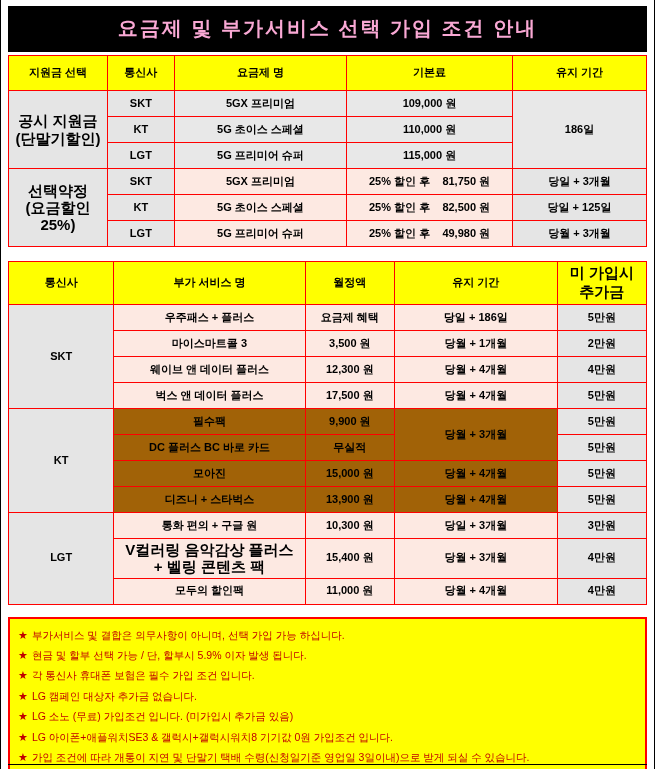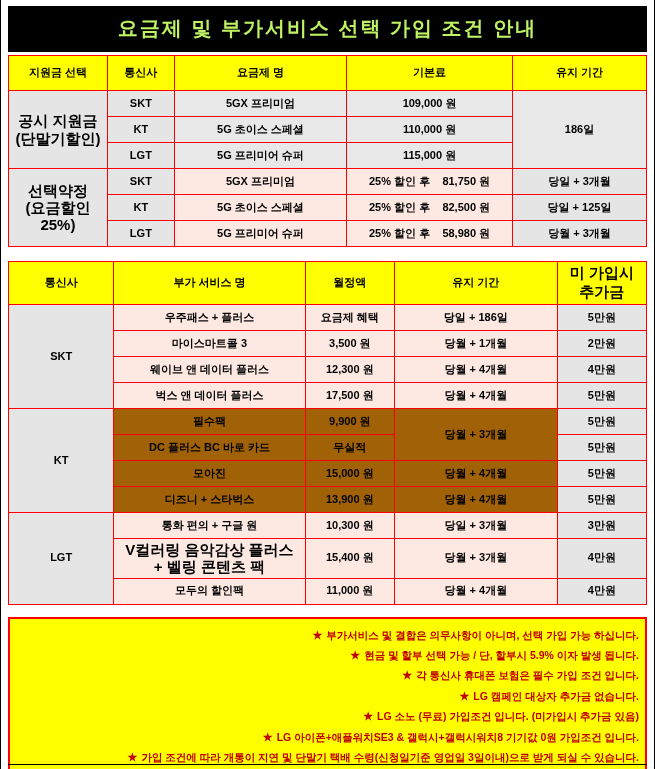--- a/index.html
+++ b/index.html
@@ -12,21 +12,21 @@
     position:relative;
     overflow:hidden;
   }
   .page{
     position:absolute;
     left:8px;top:6px;width:639px;
   }
   
   .title-bar{
     background:#000000;
-    color:#bef264;
+    color:#f9a8d4;
     text-align:center;
     font-size:20px;
     font-weight:bold;
     letter-spacing:2px;
     padding:8px 0 9px 0;
     border:1px solid #000;
   }
   
   table{
     border-collapse:collapse;
@@ -63,24 +63,23 @@
   
   .notes{
     margin-top:12px;
     background:#ffff00;
     border:2px solid #ff0000;
     padding:7px 6px 7px 8px;
   }
   .note{
     color:#c00000;
     font-size:10.5px;
-    font-weight:bold;
+    font-weight:normal;
     padding:3.2px 0;
     white-space:nowrap;
-    text-align:right;
   }
   .star{color:#c00000;margin-right:4px;font-size:11px;}
   .bottom-rule{
     position:absolute;
     left:8px;right:8px;bottom:4px;
     border-top:1px solid #000;
   }
   .edge-l{position:absolute;left:0;top:0;bottom:0;width:1px;background:#000;}
   .edge-r{position:absolute;right:0;top:0;bottom:0;width:1px;background:#000;}
   .sub{font-size:15px;font-weight:bold;display:block;}
@@ -157,21 +156,21 @@
           <span>82,500 원</span>
         </td>
         <td class="yellow">당일 + 125일</td>
       </tr>
       <tr>
         <td class="yellow">LGT</td>
         <td class="pink">5G 프리미어 슈퍼</td>
         <td class="pink">
           <span>25% 할인 후</span>
           &nbsp;&nbsp;
-          <span>58,980 원</span>
+          <span>49,980 원</span>
         </td>
         <td class="yellow">당월 + 3개월</td>
       </tr>
     </tbody>
   </table>
 
   <div class="spacer"></div>
 
   <table class="tbl2">
     <colgroup>

